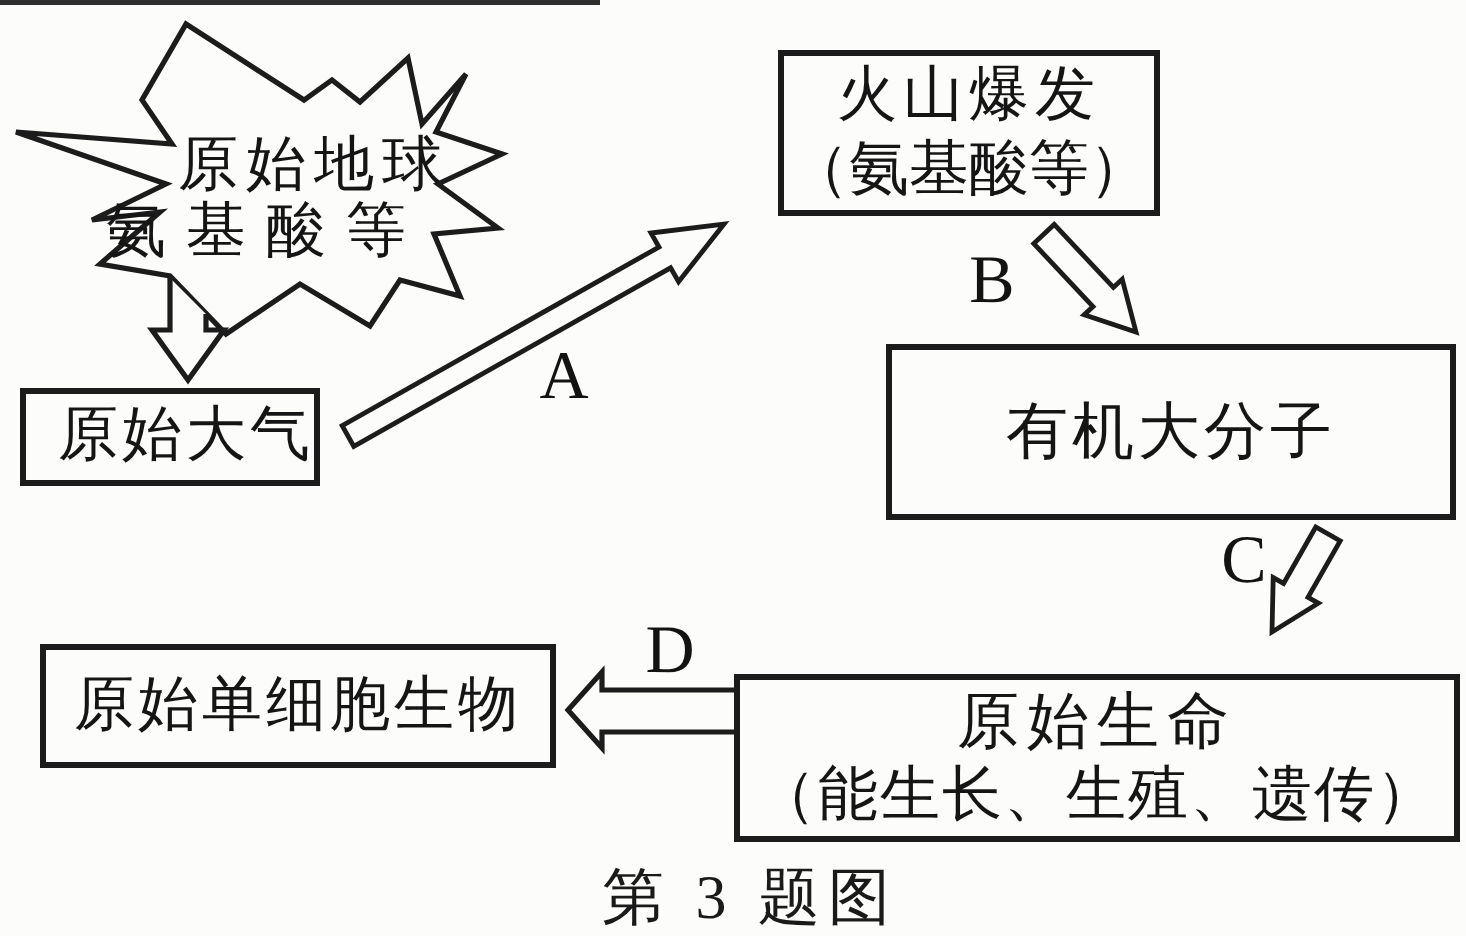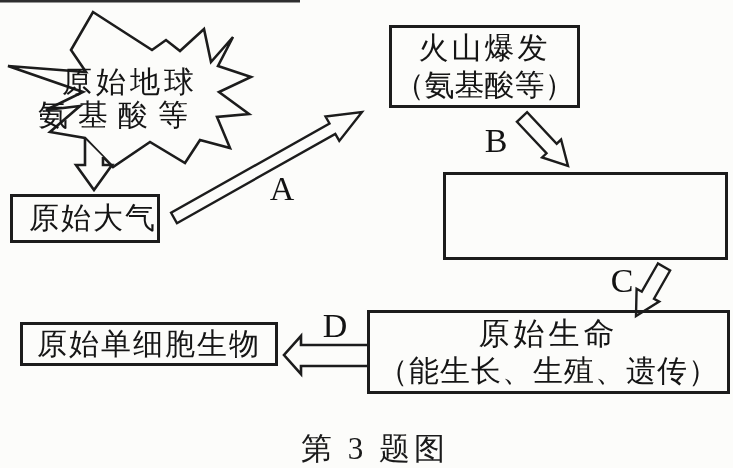--- a/index.html
+++ b/index.html
@@ -15,21 +15,21 @@
   .box{
     position:absolute;
     box-sizing:border-box;
     border:3px solid #1c1c1c;
     display:flex;flex-direction:column;
     align-items:center;justify-content:center;
     text-align:center;
     background:transparent;
     line-height:1.22;
   }
-  .burst-text{position:absolute;text-align:left;white-space:nowrap;}
+  .burst-text{position:absolute;text-align:center;white-space:nowrap;}
   .arrow-label{
     position:absolute;text-align:center;white-space:nowrap;
     font-size:34px;line-height:1;color:#131313;
   }
   .caption{
     position:absolute;text-align:center;white-space:nowrap;
     font-size:31px;letter-spacing:4px;color:#1a1a1a;
   }
   .t30{font-size:30px;}
   .t31{font-size:31px;}
@@ -71,28 +71,29 @@
   <div class="box" style="left:10px;top:194px;width:150px;height:49px;align-items:flex-end;">
     <div class="t30 ls2 nowrap">原始大气</div>
   </div>
 
   <div class="box" style="left:389px;top:25px;width:191px;height:83px;">
     <div class="t30 ls3 nowrap">火山爆发</div>
     <div class="t30 ls0 nowrap">（氨基酸等）</div>
   </div>
 
   <div class="box" style="left:443px;top:172px;width:285px;height:88px;">
+    <div class="t31 ls2 nowrap">有机大分子</div>
   </div>
 
-  <div class="box" style="left:367px;top:310px;width:363px;height:84px;">
+  <div class="box" style="left:367px;top:337px;width:363px;height:84px;">
     <div class="t31 ls4 nowrap">原始生命</div>
     <div class="t30 ls1 nowrap">（能生长、生殖、遗传）</div>
   </div>
 
-  <div class="box" style="left:20px;top:322px;width:258px;height:44px;">
+  <div class="box" style="left:20px;top:322px;width:258px;height:62px;">
     <div class="t30 ls2 nowrap">原始单细胞生物</div>
   </div>
 
   <div class="arrow-label" style="left:258px;top:172px;width:48px;">A</div>
   <div class="arrow-label" style="left:474px;top:124px;width:44px;">B</div>
   <div class="arrow-label" style="left:600px;top:264px;width:44px;">C</div>
   <div class="arrow-label" style="left:312px;top:309px;width:46px;">D</div>
 
   <div class="caption" style="left:240px;top:428px;width:270px;">第 3 题图</div>
 

